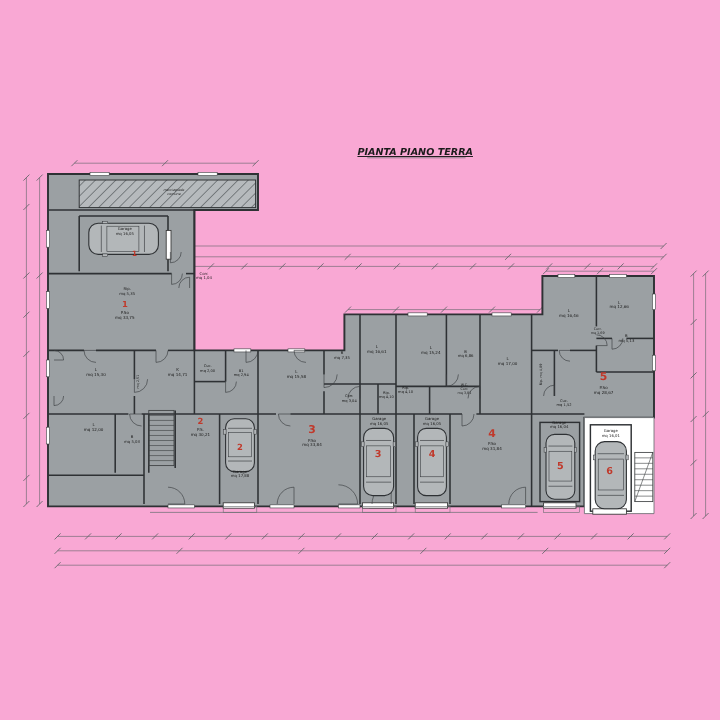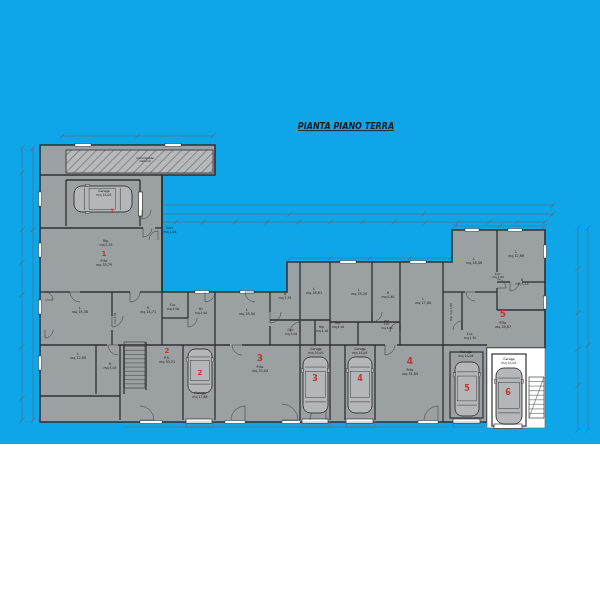--- a/index.html
+++ b/index.html
@@ -1,16 +1,16 @@
 <!DOCTYPE html>
 <html><head>
 <meta charset="utf-8">
 <style>
   html,body{margin:0;padding:0;background:#ffffff;}
-  .page{position:relative;width:600px;height:444px;background:#0ea5e9;overflow:hidden;
+  .page{position:relative;width:600px;height:600px;background:#f9a8d4;overflow:hidden;
         font-family:"DejaVu Sans",sans-serif;}
   svg{position:absolute;left:0;top:0;}
   .title{font-family:"DejaVu Sans",sans-serif;font-size:8px;font-weight:bold;font-style:italic;
          fill:#1b1b1b;text-anchor:middle;text-decoration:underline;}
 </style>
 </head>
 <body>
 
 <div class="page">
   <svg id="plan" width="600" height="600" viewBox="0 0 600 600">

